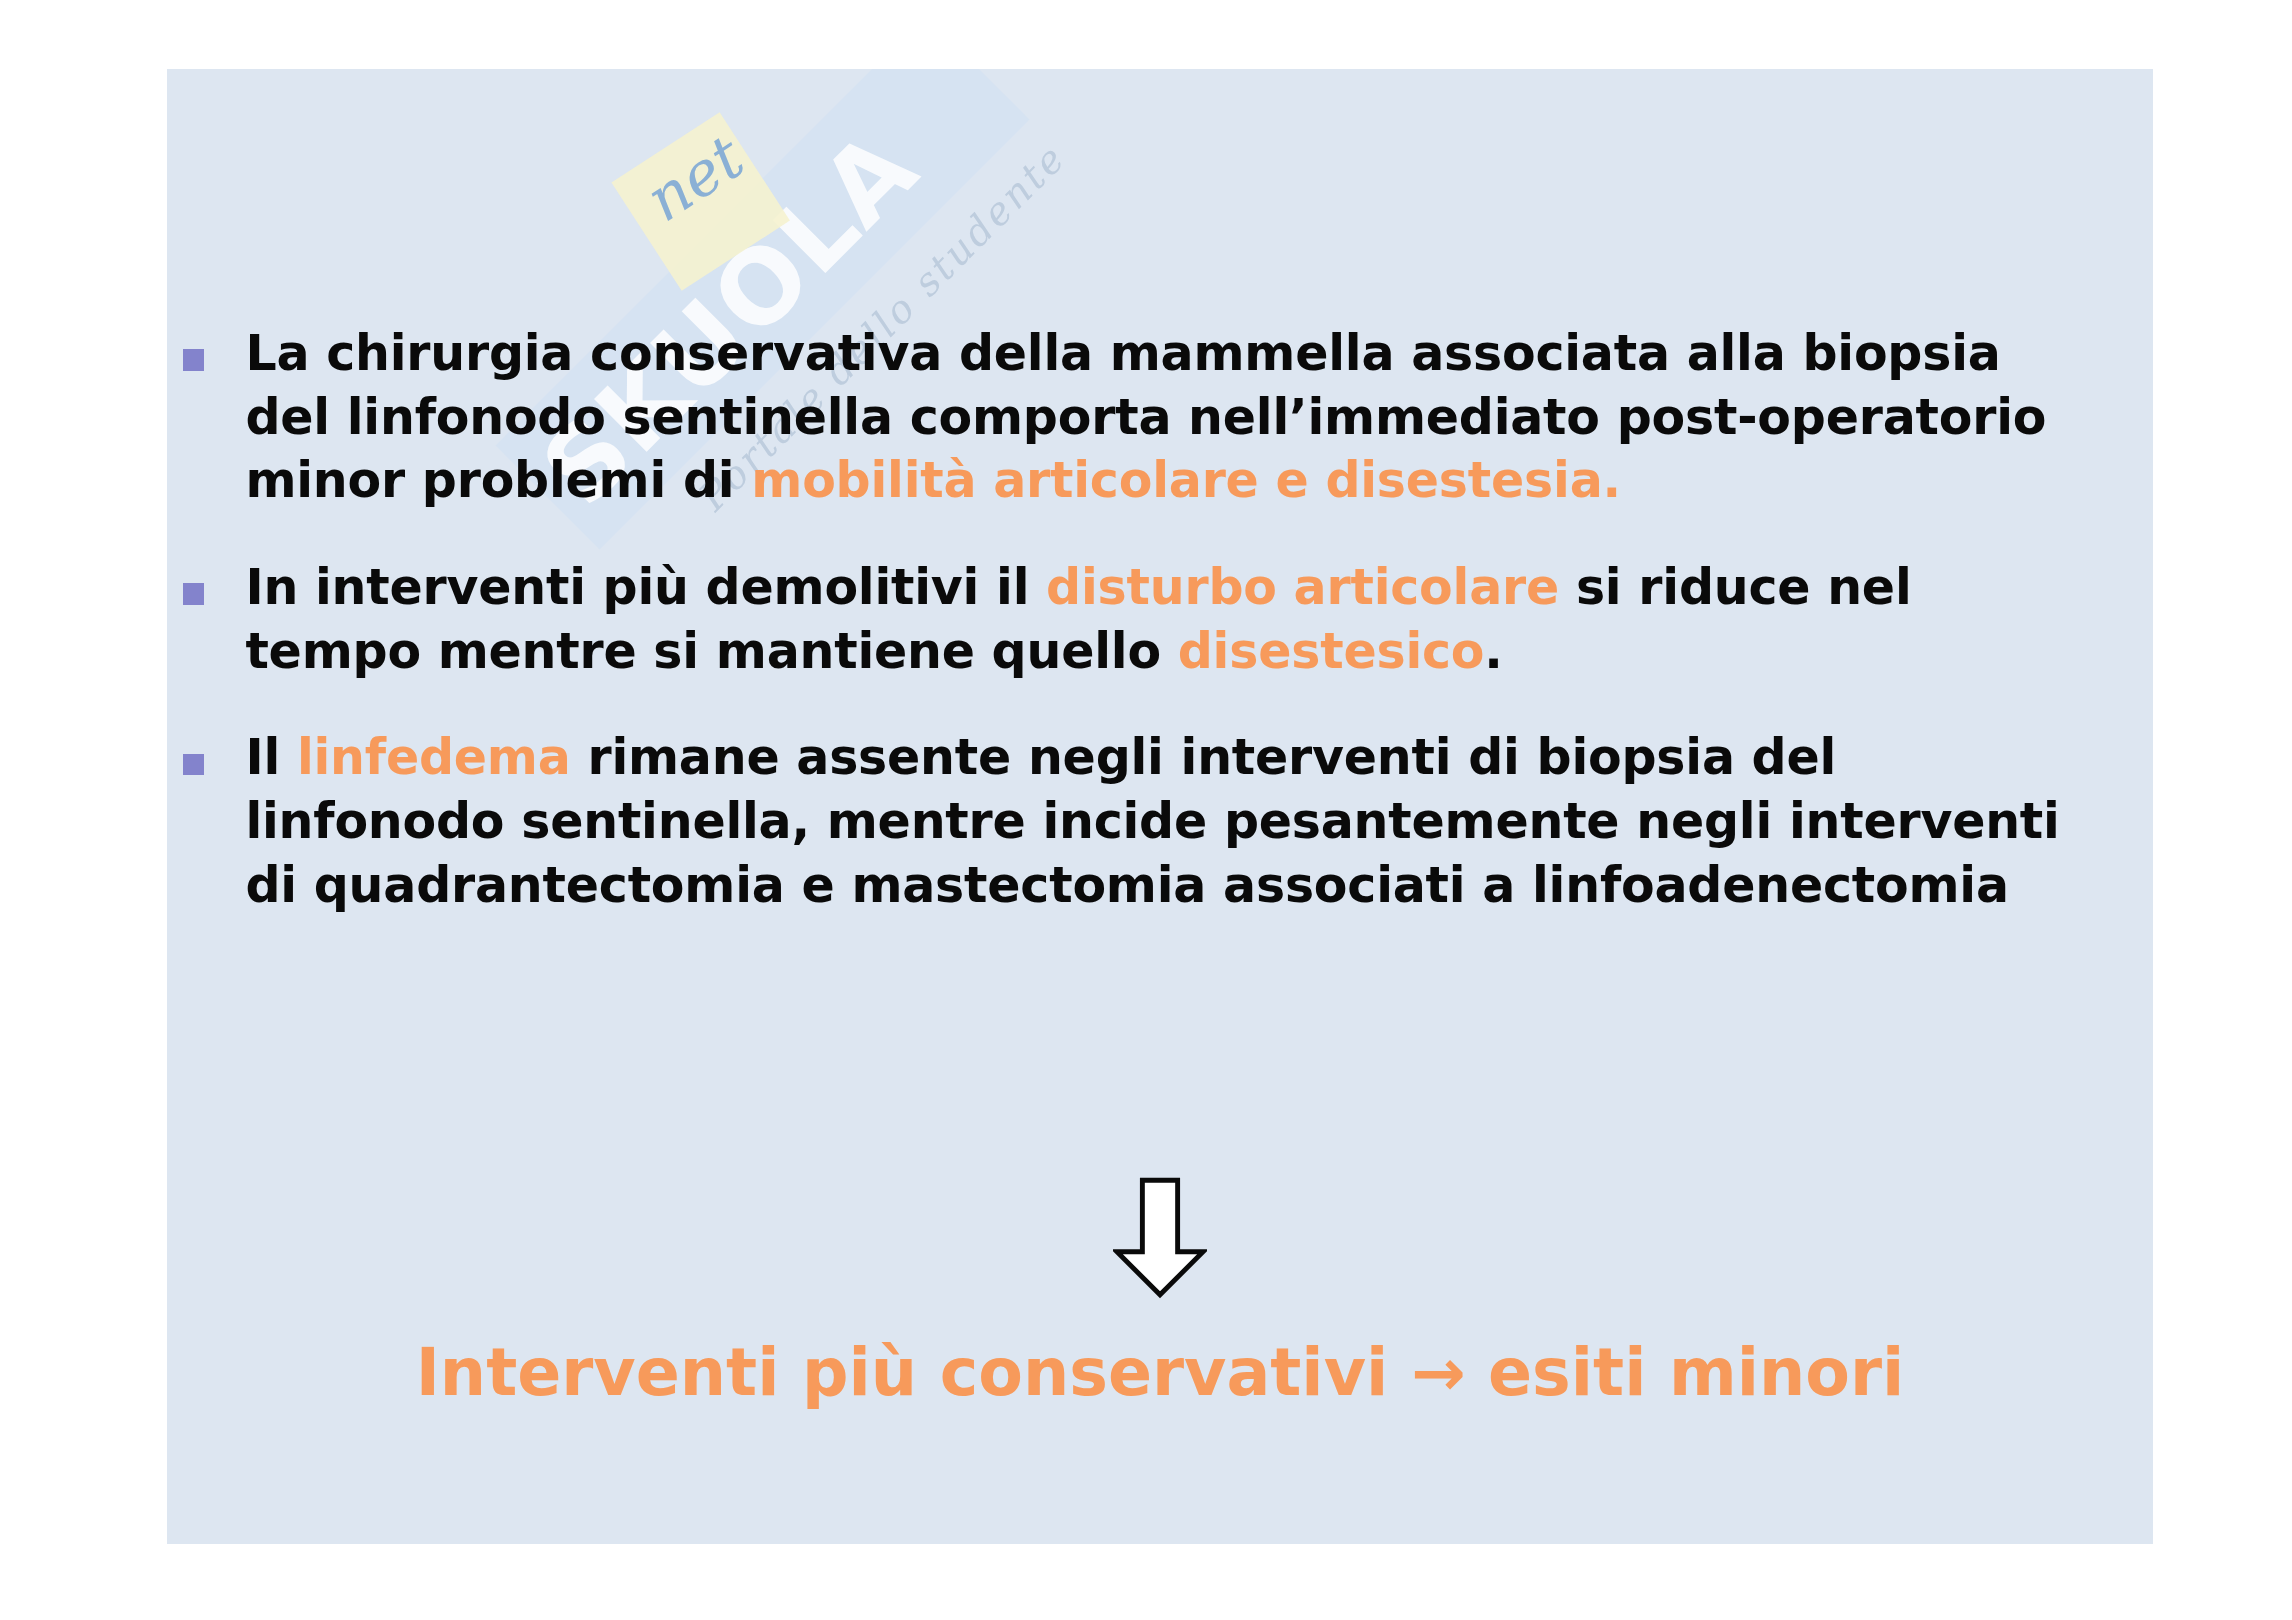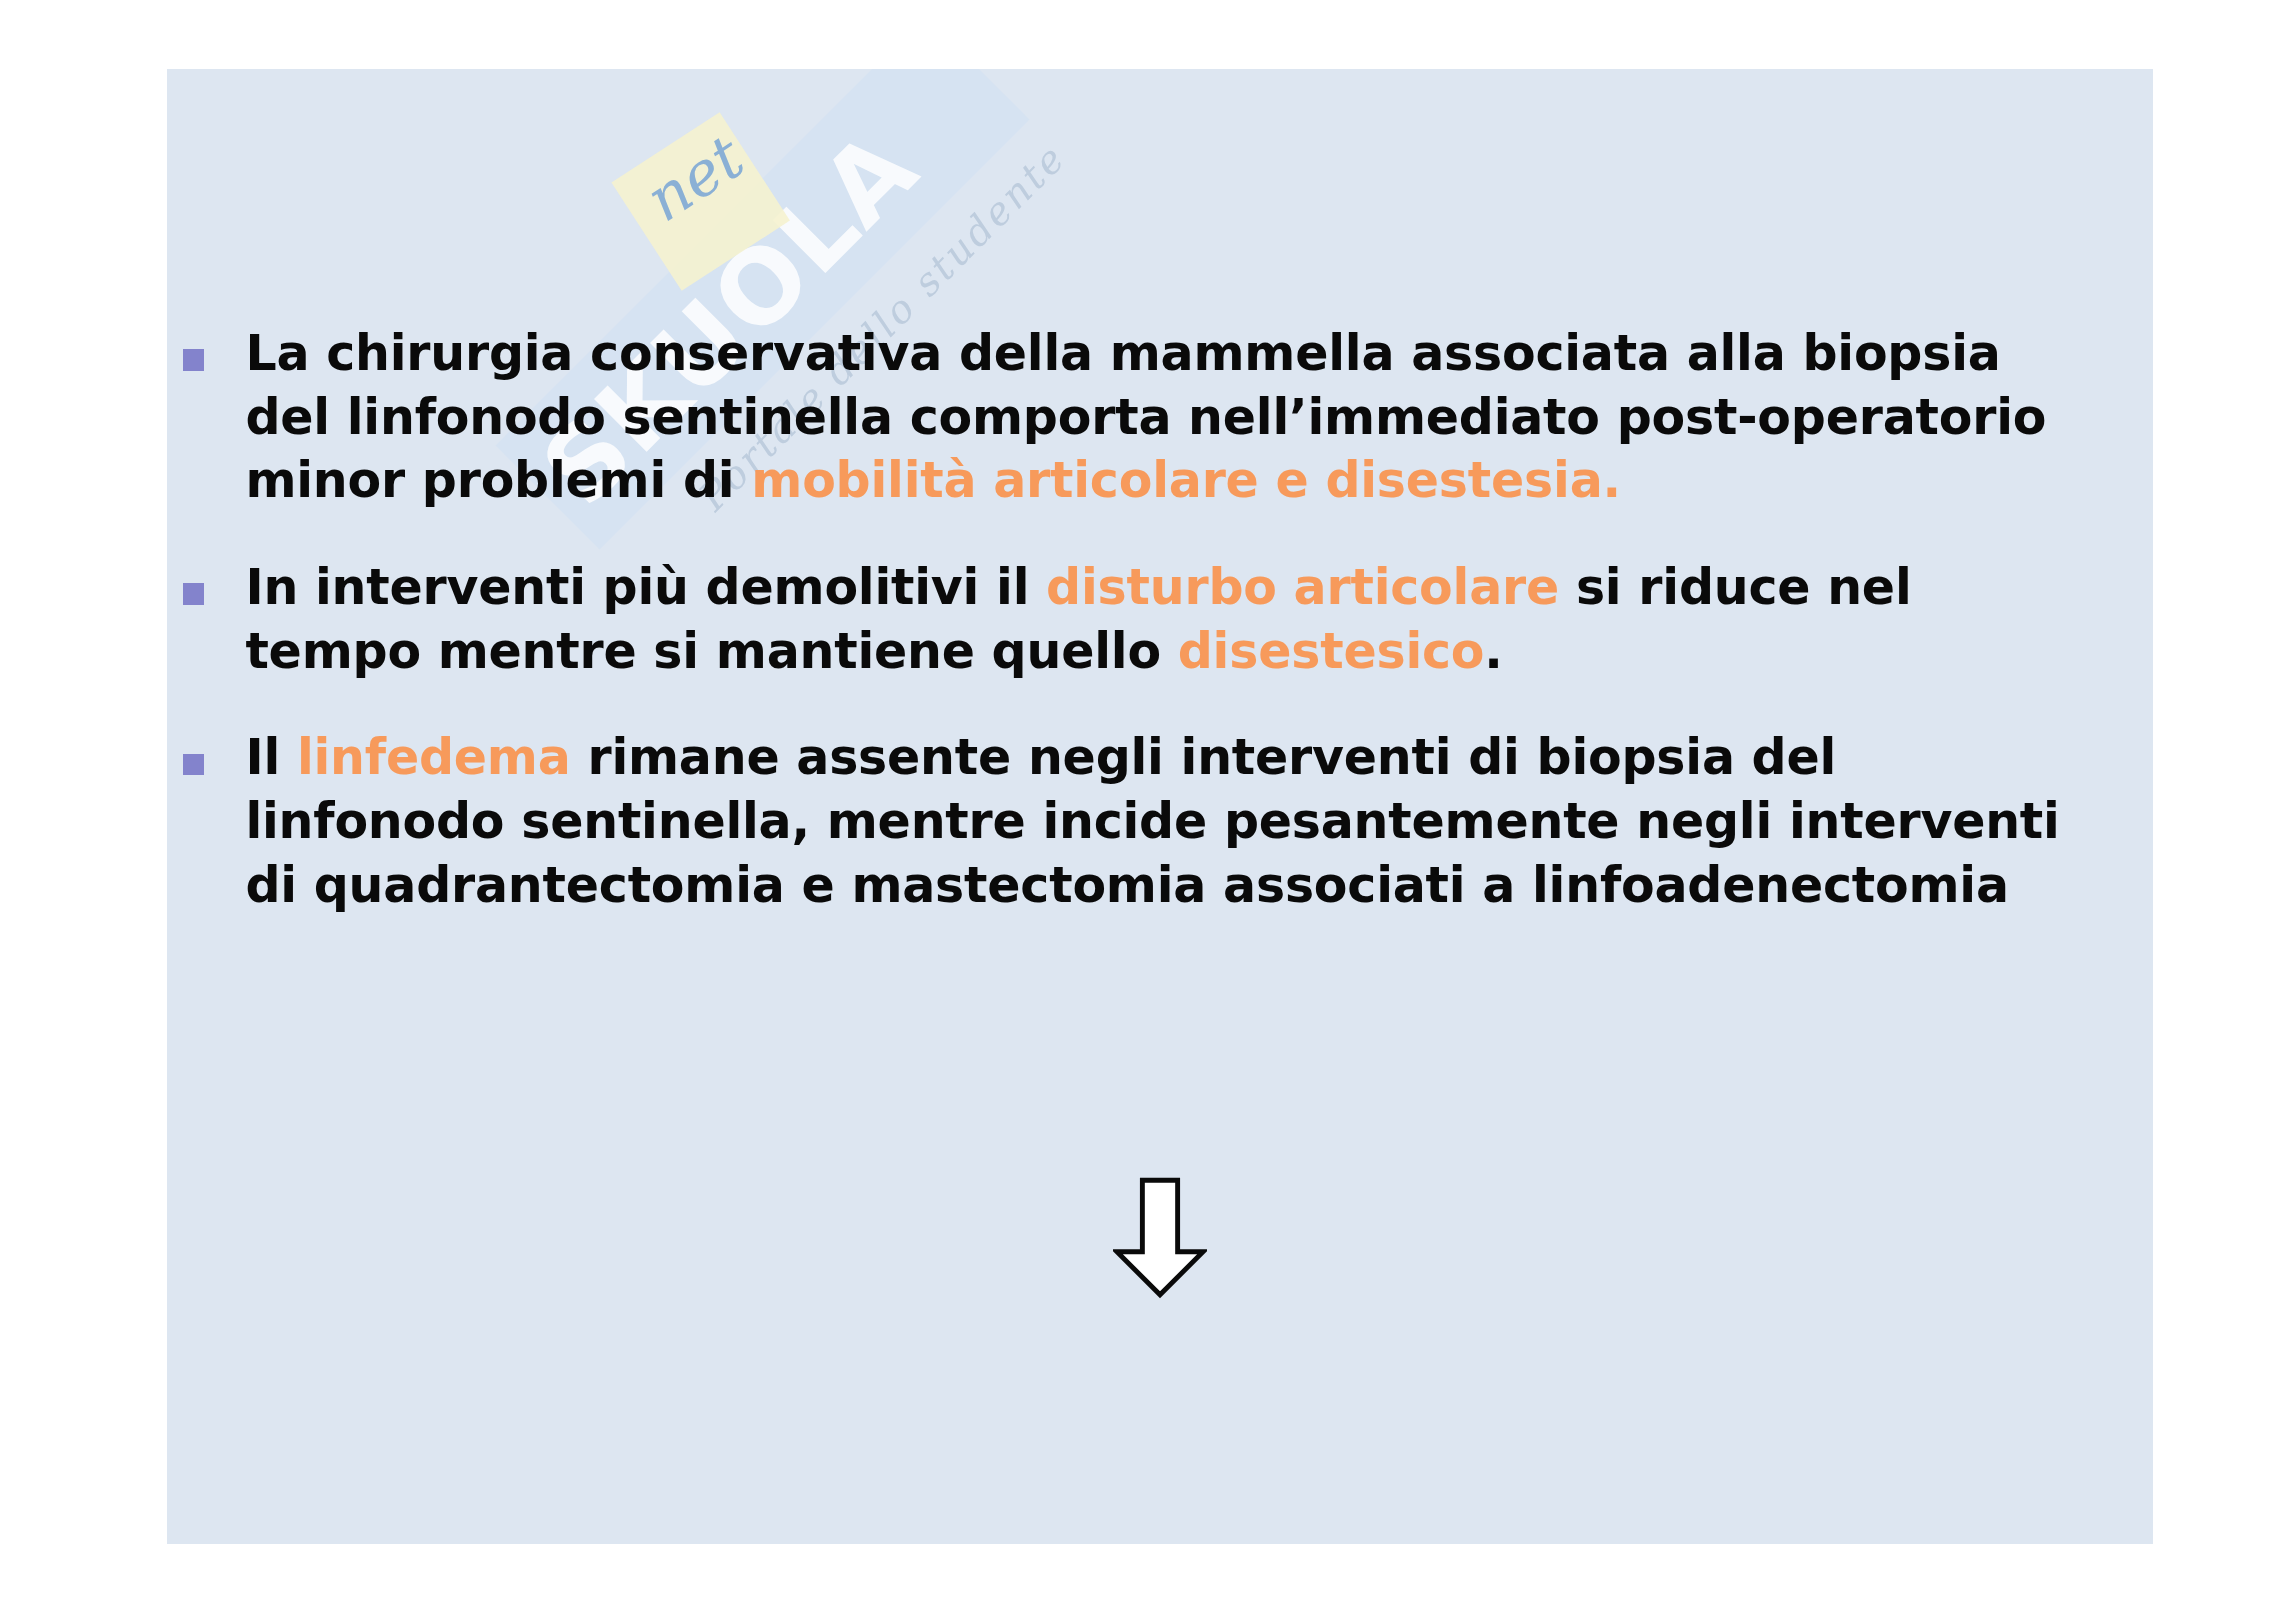--- a/index.html
+++ b/index.html
@@ -199,15 +199,16 @@
     </div>
 
   </div>
 
   <div id="arrow-wrap">
     <svg width="94" height="122" viewBox="0 0 96 124">
       <polygon points="30,3 66,3 66,76 92,76 48,120 4,76 30,76" fill="#ffffff" stroke="#0a0a0a" stroke-width="5" stroke-linejoin="miter"></polygon>
     </svg>
   </div>
 
+  <div id="conclusion">Interventi più conservativi → esiti minori</div>
 
 </div>
 
 
 </body></html>

